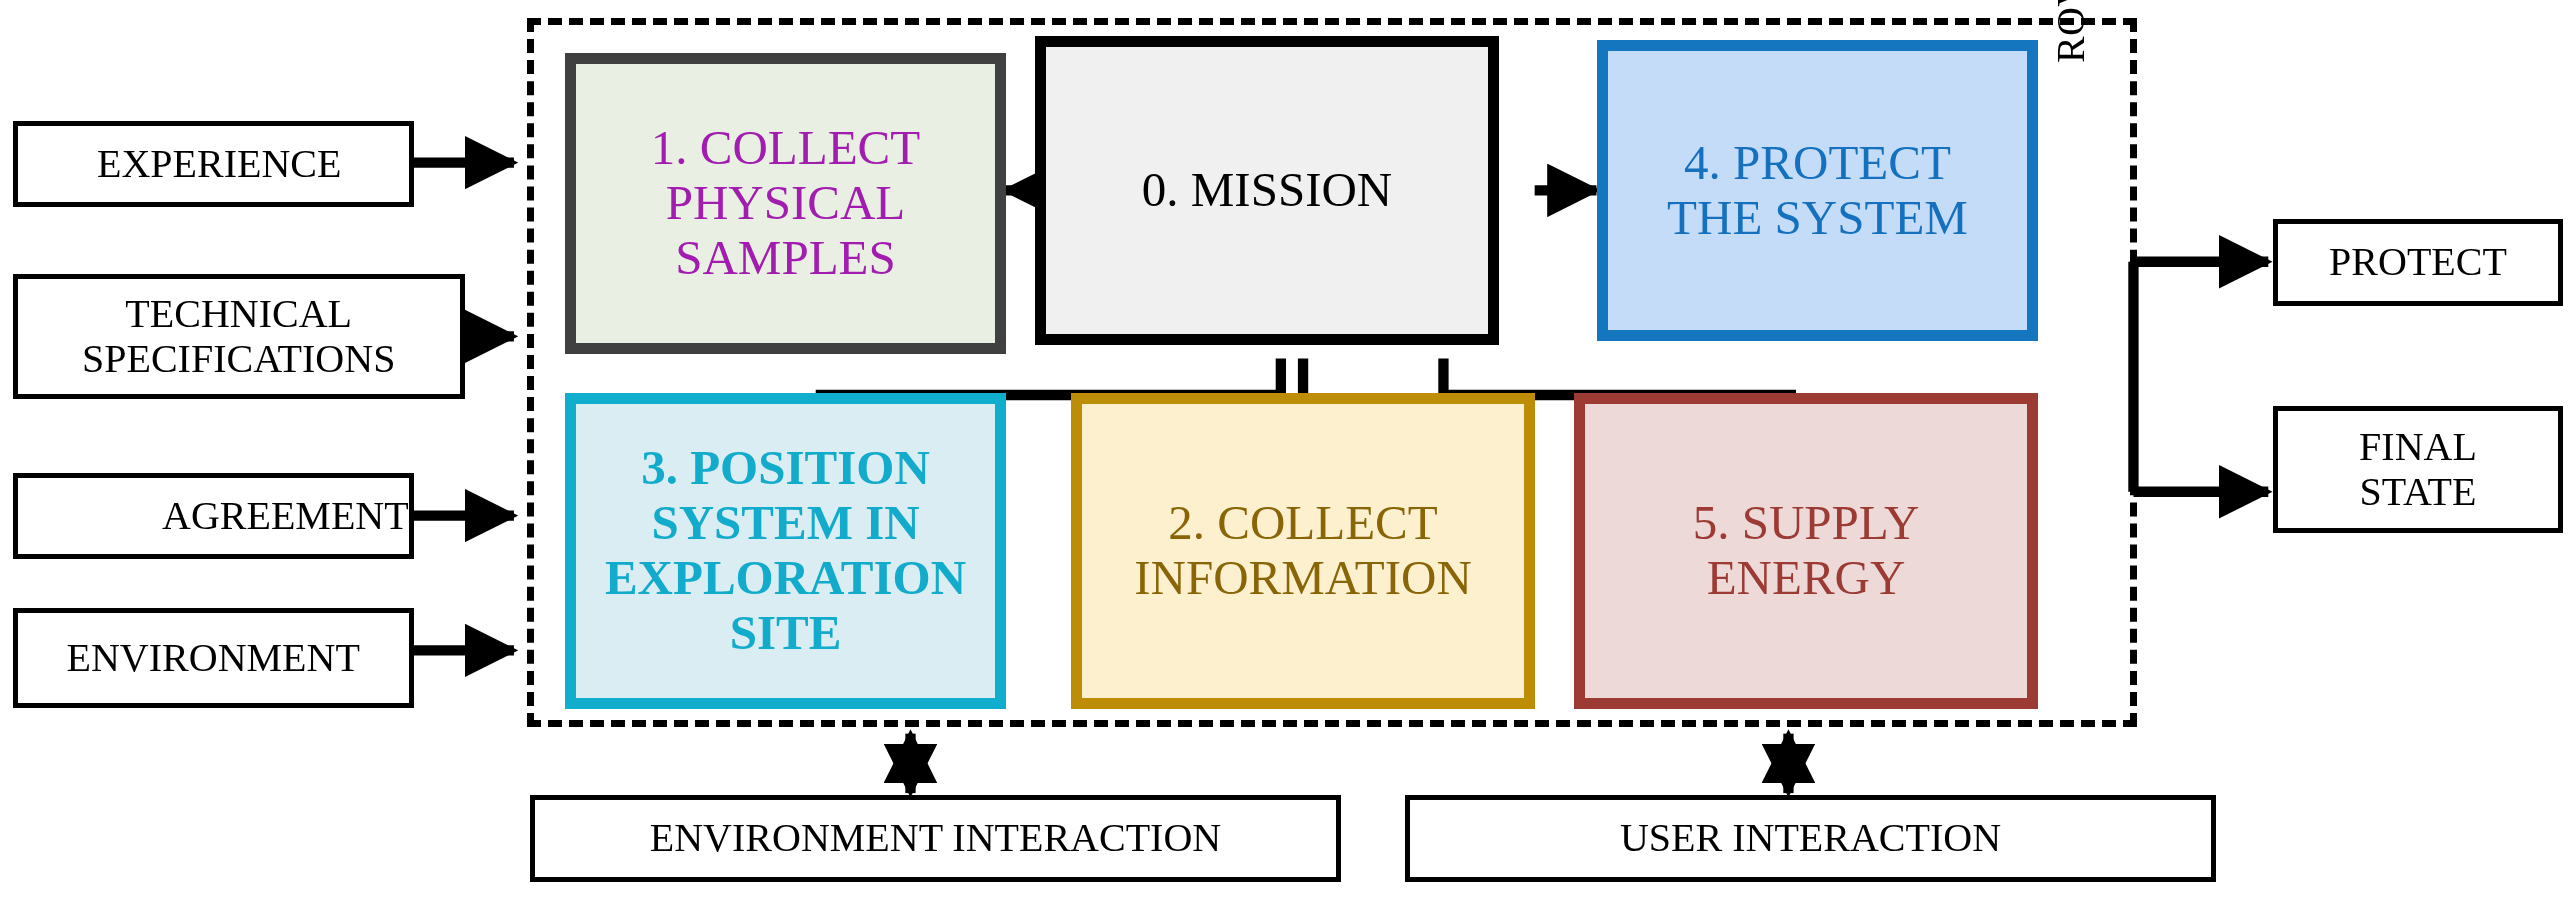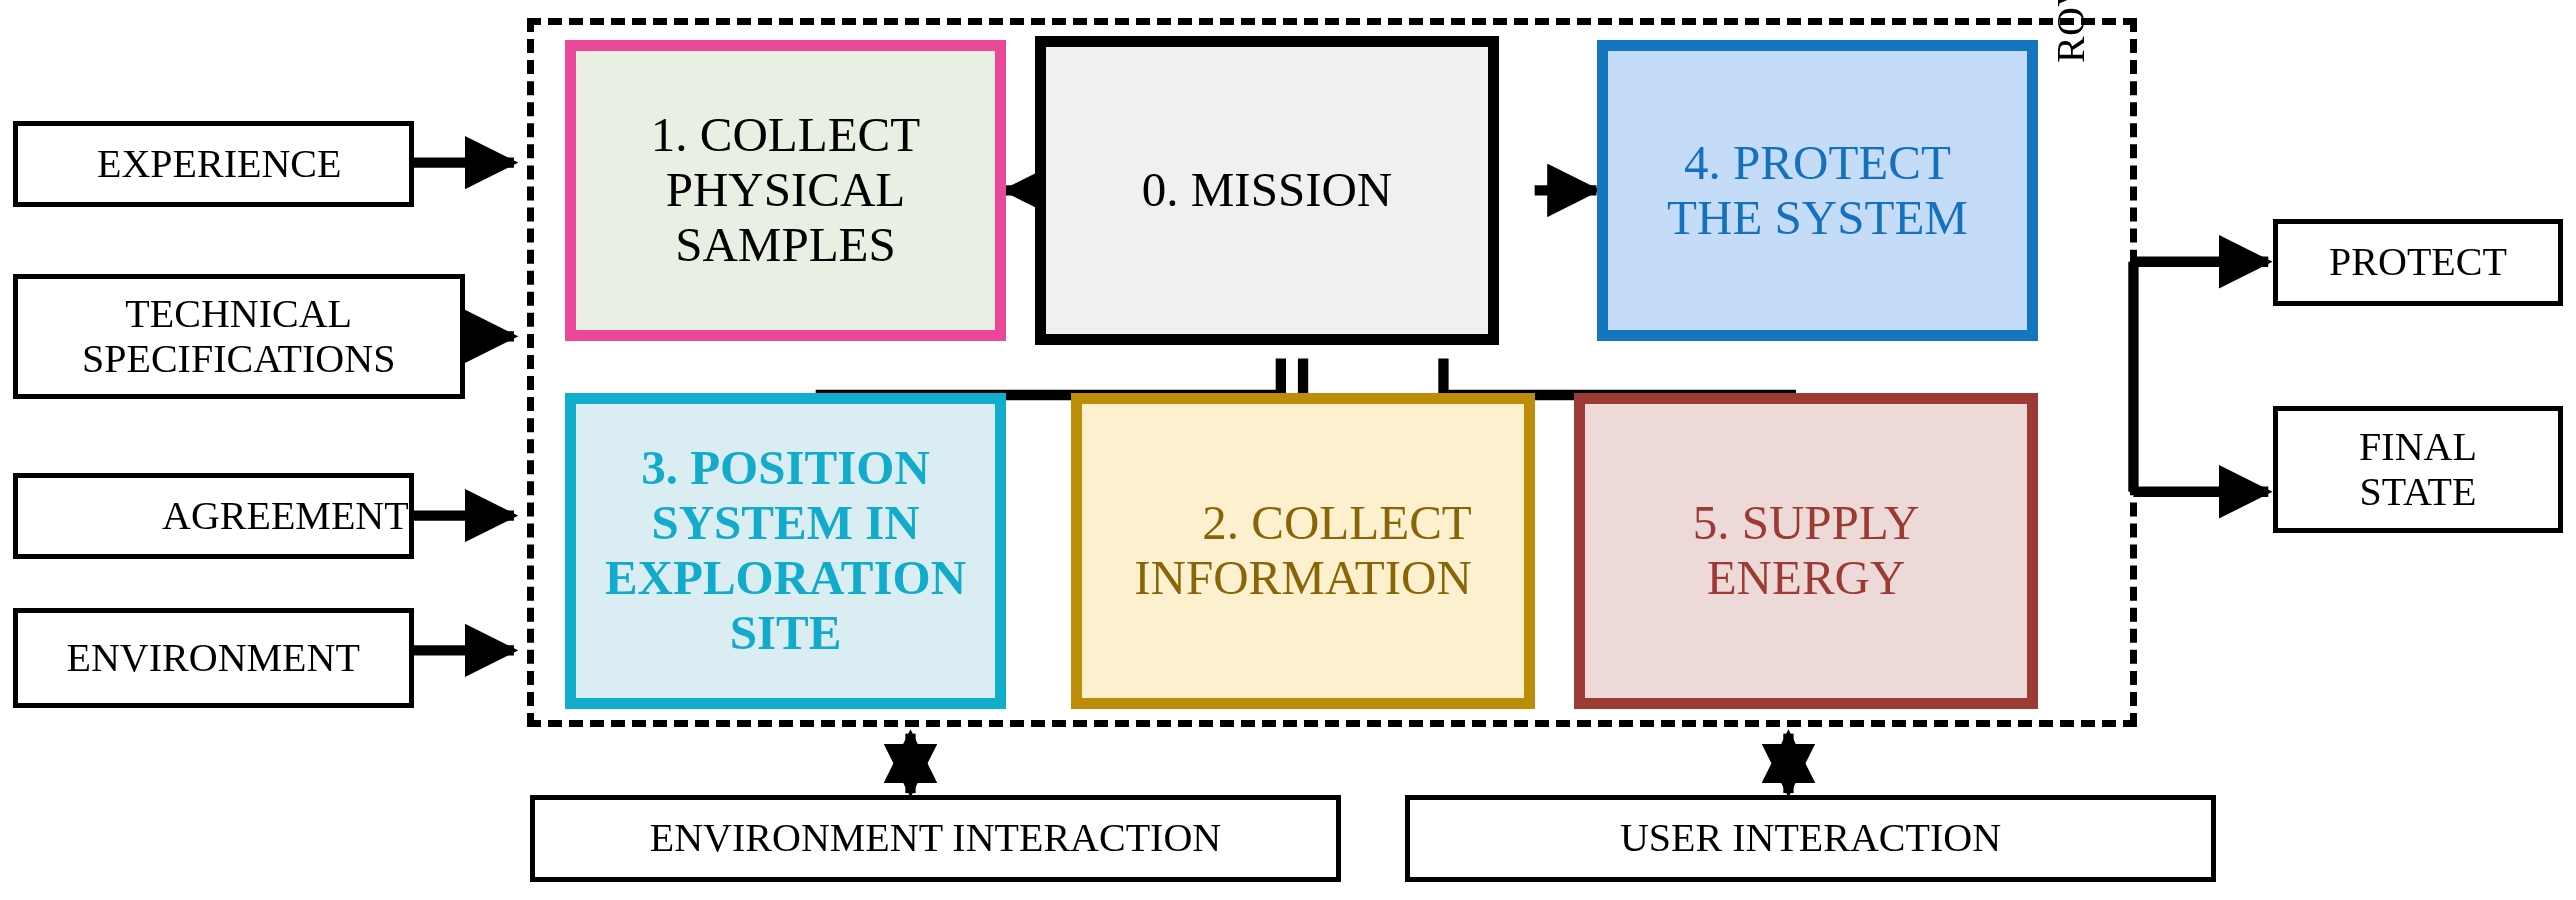--- a/index.html
+++ b/index.html
@@ -32,24 +32,24 @@
     background: #ffffff;
     border: 5.6px solid #000000;
     color: #000000;
     font-size: 40px;
   }
   
   .fn {
     font-size: 49px;
   }
   .fn-mission  { border: 11px solid #000000; background: #f0f0f0; color: #000000; }
-  .fn-green    { border: 11px solid #ec4899; background: #e9f0e3; color: #000000; }
+  .fn-green    { border: 11px solid #404040; background: #e9f0e3; color: #a21caf; margin-top: 13px; }
   .fn-blue     { border: 11px solid #1576c0; background: #c5dcf8; color: #1571bd; }
   .fn-cyan     { border: 11px solid #11adcc; background: #d9edf2; color: #13abcb; }
-  .fn-gold     { border: 11px solid #bd8d08; background: #fcf0ce; color: #8a6508; text-align: right; }
+  .fn-gold     { border: 11px solid #bd8d08; background: #fcf0ce; color: #8a6508; }
   .fn-maroon   { border: 11px solid #9b3b33; background: #eed9d9; color: #9b3b33; }
 
   
   #system-boundary {
     position: absolute;
     box-sizing: border-box;
     border: 7.1px dashed #000000;
     background: transparent;
     pointer-events: none;
   }

